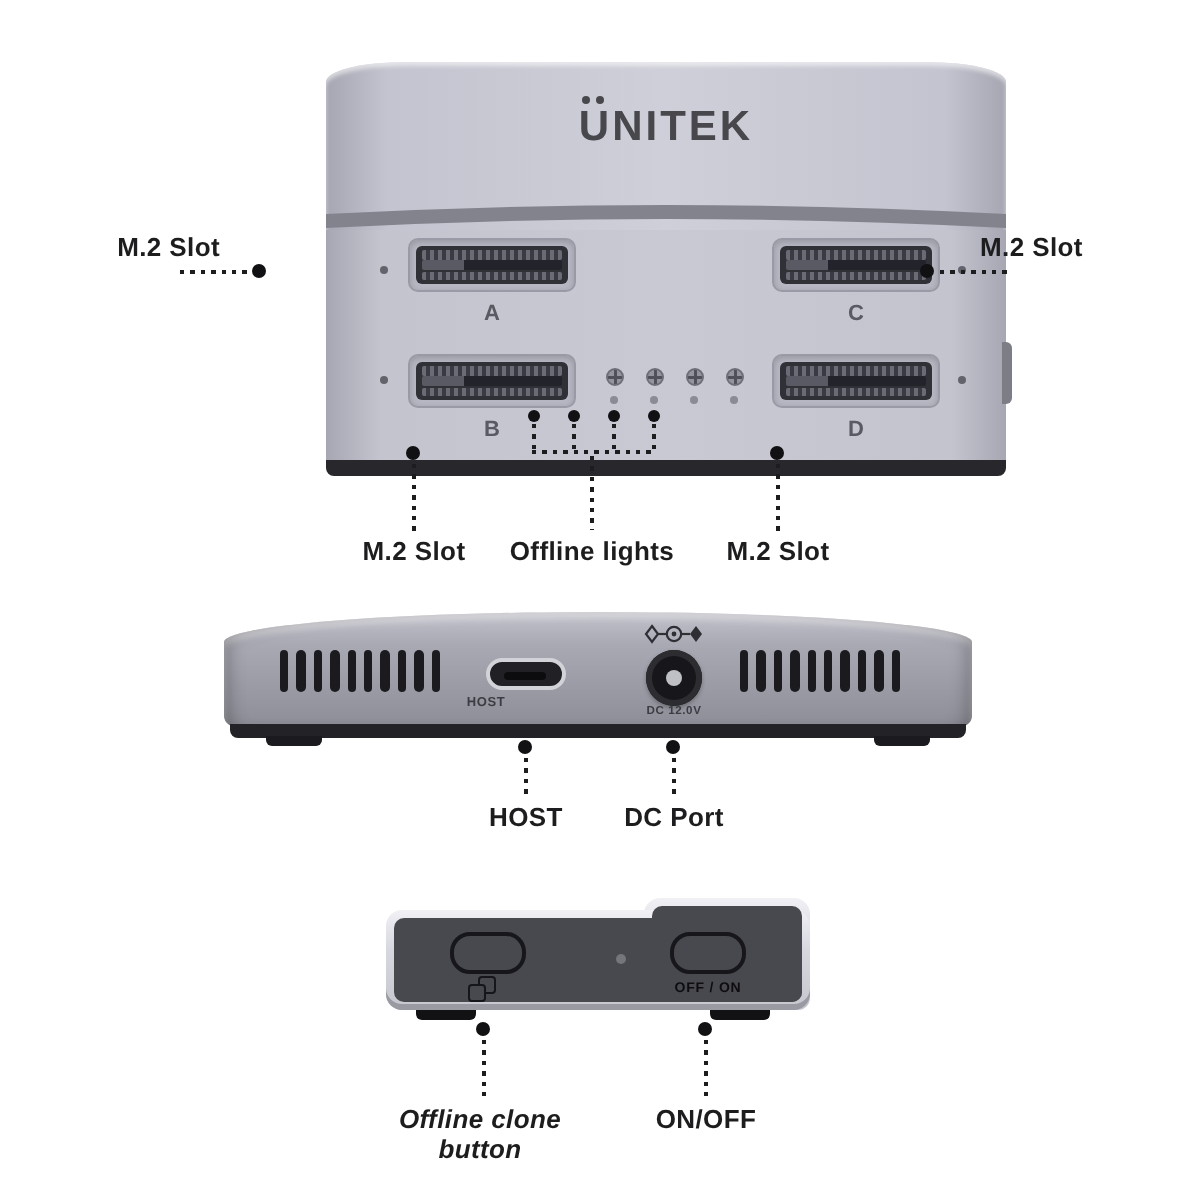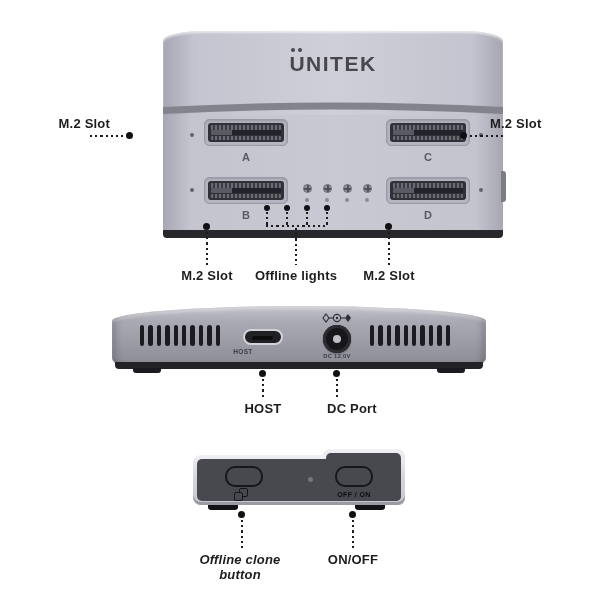--- a/index.html
+++ b/index.html
@@ -230,21 +230,21 @@
       </div>
     <div class="port-print" style="left:205px;top:47px;font-size:5.8px;">DC 12.0V</div>
   </div>
 
   <span class="cdot" style="left:259px;top:370px;"></span>
   <div class="vdots" style="left:262px;top:379px;height:19px;"></div>
   <div class="callout center" style="left:223px;top:401px;width:80px;">HOST</div>
 
   <span class="cdot" style="left:333px;top:370px;"></span>
   <div class="vdots" style="left:336px;top:379px;height:19px;"></div>
-  <div class="callout center" style="left:312px;top:401px;width:80px;">DC Port</div>
+  <div class="callout center" style="left:297px;top:401px;width:80px;">DC Port</div>
 
   <div class="device-rear">
     <div class="dr-silver dr-raised"></div>
     <div class="dr-silver dr-main"></div>
     <div class="dr-panel" style="left:133px;top:4px;width:75px;height:48px;"></div>
     <div class="dr-panel" style="left:4px;top:10px;width:204px;height:42px;"></div>
 
     <div class="hw-btn" style="left:32px;top:17px;"></div>
     <div class="clone-icon">
         <span class="bk"></span>

